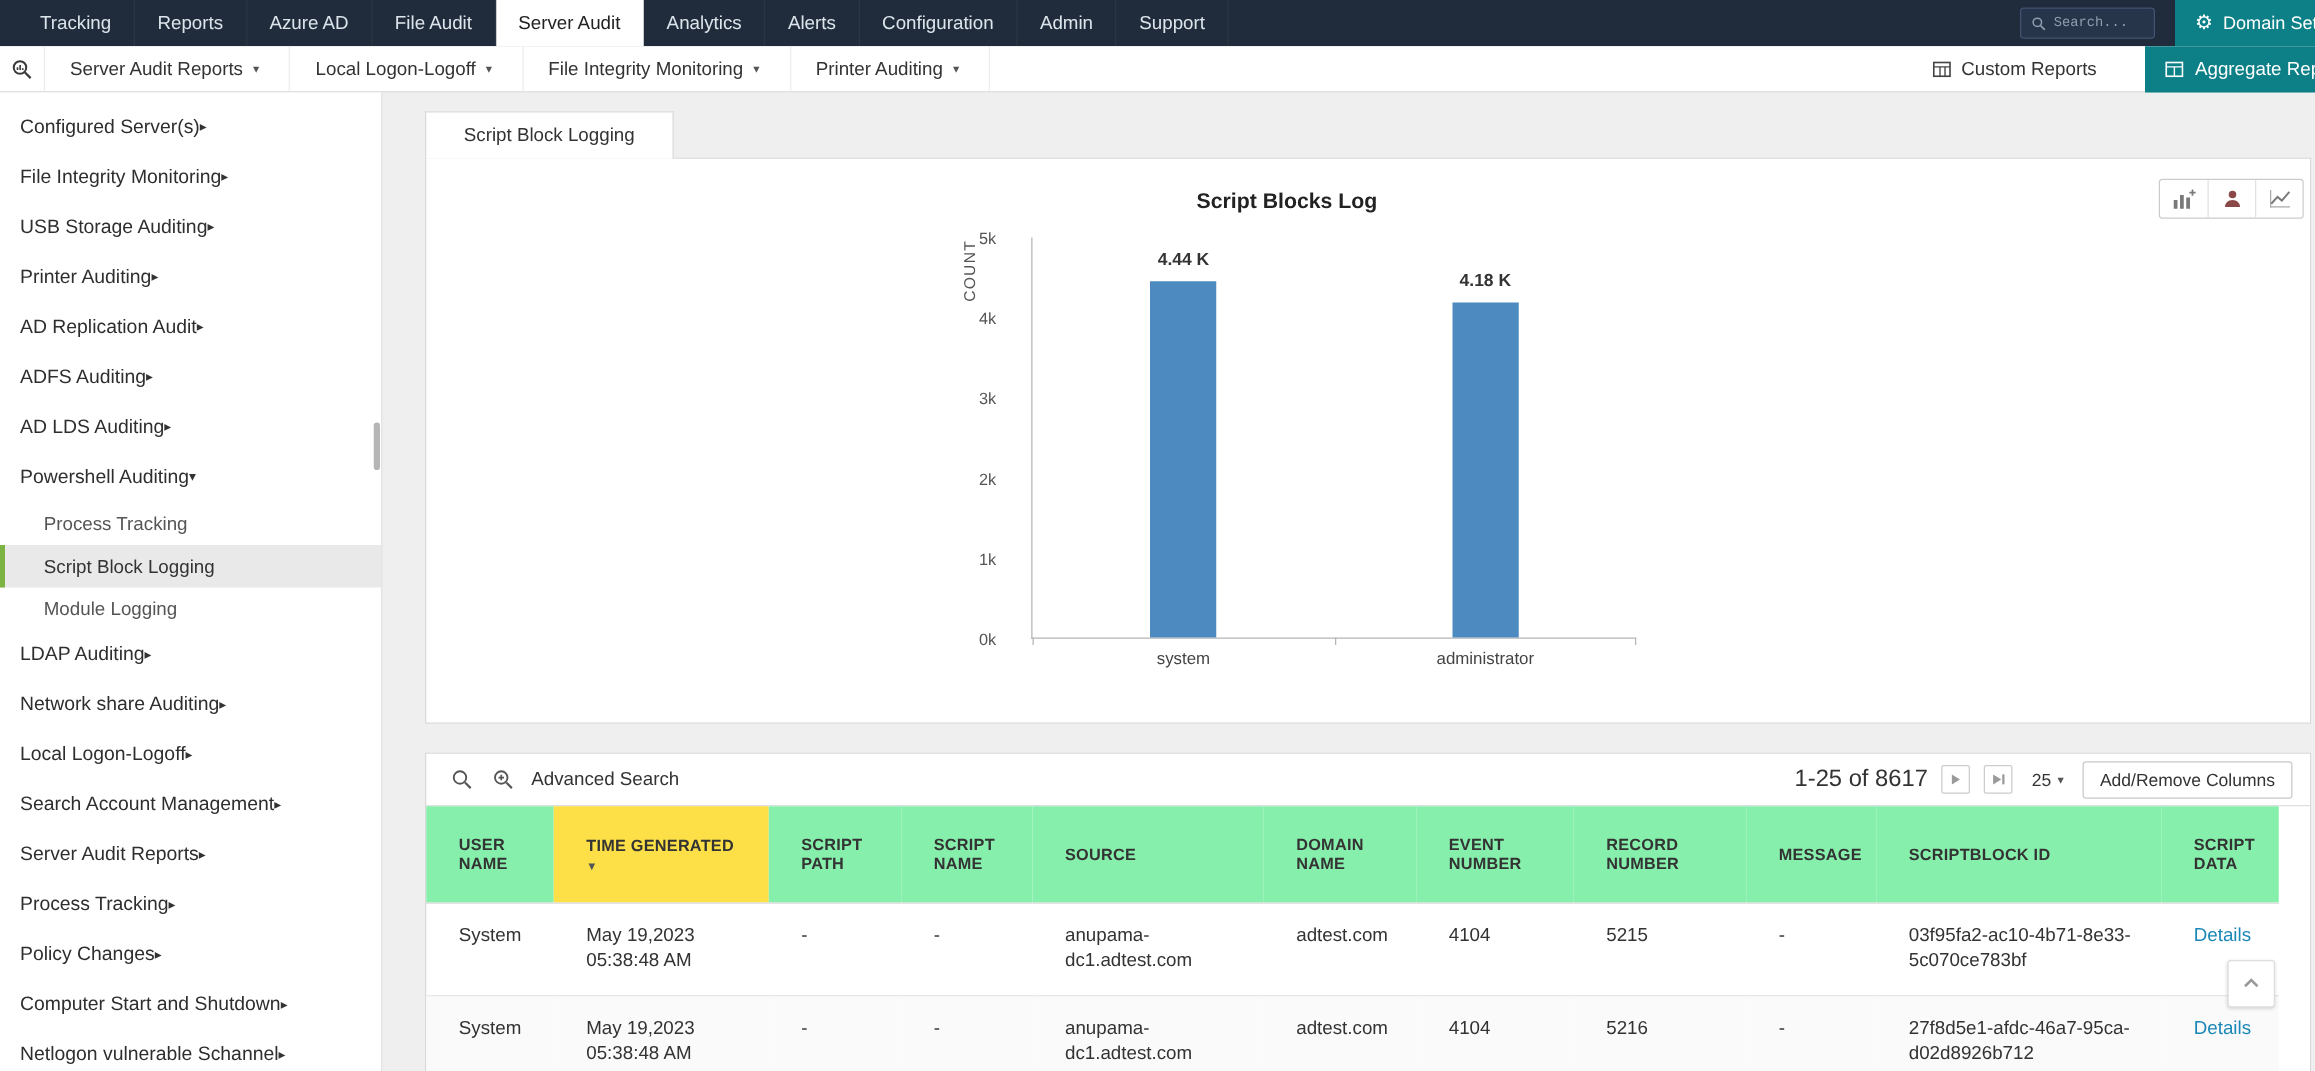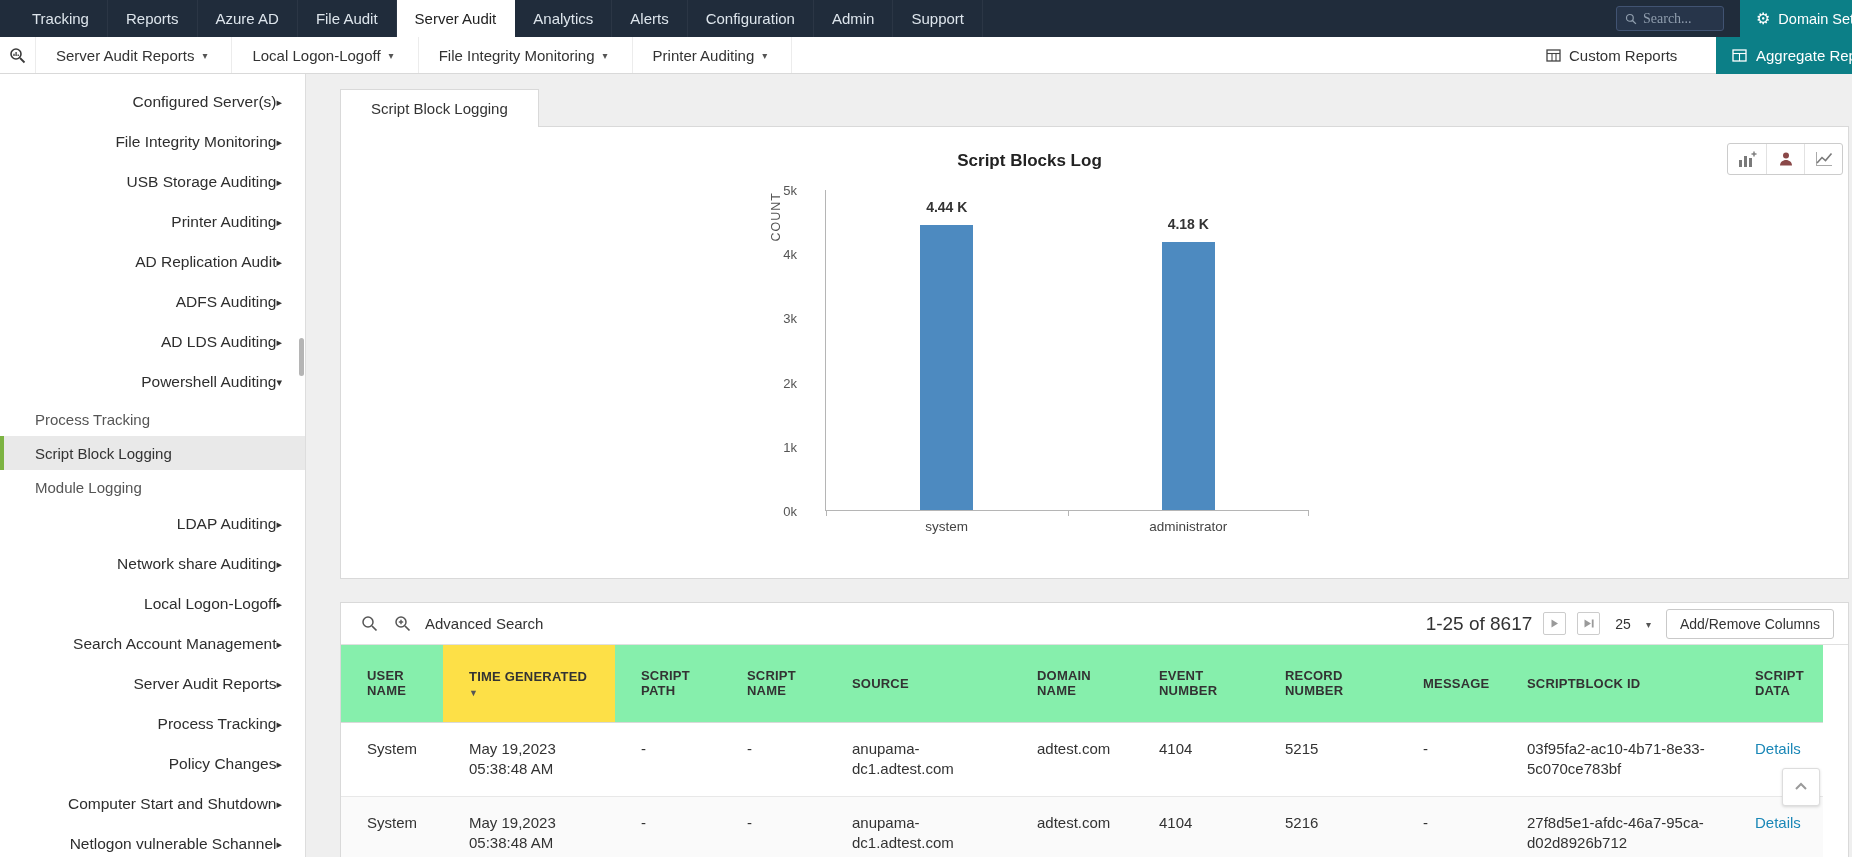--- a/index.html
+++ b/index.html
@@ -8,22 +8,22 @@
   [data-interactable="true"]{cursor:pointer}
 
   
   .top-nav{position:relative;height:37px;background:#202c3b;display:flex;align-items:stretch;padding-left:14px}
   .nav-items{display:flex;align-items:stretch}
   .nav-item{display:flex;align-items:center;padding:0 18px;color:#dde5ec;font-size:15px;
     border-right:1px solid rgba(255,255,255,.05);white-space:nowrap}
   .nav-item.active{background:#fff;color:#222}
   .nav-search{position:absolute;left:1616px;top:6px;width:108px;height:25px;display:flex;align-items:center;
     gap:6px;padding:0 8px;border-radius:3px;border:1px solid #415372;background:#27354a}
-  .nav-search input{background:transparent;border:none;outline:none;color:#fdba74;font-size:14px;width:70px;
-    font-family:Liberation Serif, serif}
+  .nav-search input{background:transparent;border:none;outline:none;color:#fdba74;font-size:11px;width:70px;
+    font-family:Liberation Mono, monospace}
   .nav-search input::placeholder{color:#8f9dad}
   .domain-settings{position:absolute;left:1740px;top:0;height:37px;display:flex;align-items:center;gap:8px;
     background:#0c7f87;color:#fff;font-size:14.5px;padding:0 16px;white-space:nowrap;width:250px}
   .gear{font-size:16px;line-height:1}
 
   
   .report-bar{position:relative;height:37px;background:#fff;border-bottom:1px solid #d9d9d9;
     display:flex;align-items:center}
   .finder{width:36px;height:100%;display:flex;align-items:center;justify-content:center;
     border-right:1px solid #ececec}
@@ -33,21 +33,21 @@
   .caret{font-size:10px;color:#555;line-height:1;margin-top:2px}
   .custom-reports{position:absolute;left:1546px;top:0;height:37px;display:flex;align-items:center;gap:8px;
     font-size:15px;color:#333;white-space:nowrap}
   .aggregate-btn{position:absolute;left:1716px;top:0;height:37px;background:#0c7f87;color:#fff;
     display:flex;align-items:center;gap:9px;font-size:15px;padding:0 16px;width:250px;white-space:nowrap}
 
   
   .layout{display:flex;height:783px}
   .sidebar{width:306px;background:#fff;border-right:1px solid #ddd;position:relative;flex-shrink:0;
     padding-top:8px;overflow:hidden}
-  .side-item{height:40px;display:flex;align-items:center;justify-content:flex-end;
+  .side-item{height:40px;display:flex;align-items:center;justify-content:flex-start;
     padding:0 23px 0 16px;font-size:15.5px;color:#2e2e2e;white-space:nowrap}
   .caret-r{font-size:11px;color:#333;line-height:1}
   .side-sub{height:34px;display:flex;align-items:center;padding-left:31px;font-size:15px;color:#555;
     border-left:4px solid transparent;white-space:nowrap}
   .side-sub.selected{background:#e9e9e9;border-left-color:#7cb342;color:#333}
   .side-thumb{position:absolute;right:1px;top:264px;width:5px;height:38px;background:#b5b5b5;border-radius:3px}
 
   .main{flex:1;padding:15px 3px 0 34px;position:relative;overflow:hidden}
   .tab-row{height:38px;display:flex}
   .tab{display:inline-flex;align-items:center;height:38px;padding:0 30px;background:#fff;
@@ -72,21 +72,21 @@
 
   
   .table-card{background:#fff;border:1px solid #d9d9d9;margin-top:23px}
   .table-toolbar{height:42px;display:flex;align-items:center;padding:0 14px 0 20px;border-bottom:1px solid #e0e0e0}
   .tb-icon{display:flex;align-items:center;margin-right:16px}
   .adv-label{font-size:15px;color:#333;margin-left:-2px}
   .pg-area{margin-left:auto;display:flex;align-items:center;gap:11px}
   .pg-text{font-size:19px;color:#333}
   .pg-btn{width:23px;height:23px;border:1px solid #ccc;border-radius:2px;display:flex;align-items:center;
     justify-content:center;background:#fff}
-  .page-size{display:flex;align-items:center;gap:15px;font-size:14px;color:#333;padding:0 4px}
+  .page-size{display:flex;align-items:center;gap:5px;font-size:14px;color:#333;padding:0 4px}
   .add-cols{height:30px;border:1px solid #c9c9c9;border-radius:3px;background:#fff;font-size:14px;color:#333;
     padding:0 13px;display:flex;align-items:center;white-space:nowrap}
   table{border-collapse:collapse;table-layout:fixed;width:1482px}
   th{font-size:13px;font-weight:bold;color:#333;text-align:left;vertical-align:middle;
     padding:0 6px 0 26px;background:#86efac;border-bottom:1px solid #d9d9d9;height:77px;letter-spacing:.2px}
   th.sorted{background:#fde047}
   .sort-arrow{font-size:9px;color:#555;margin-top:4px}
   td{font-size:15px;color:#333;vertical-align:top;padding:16px 6px 0 26px;height:74px;
     border-bottom:1px solid #e8e8e8;word-wrap:break-word;line-height:1.35}
   tr.even td{background:#fafafa}

